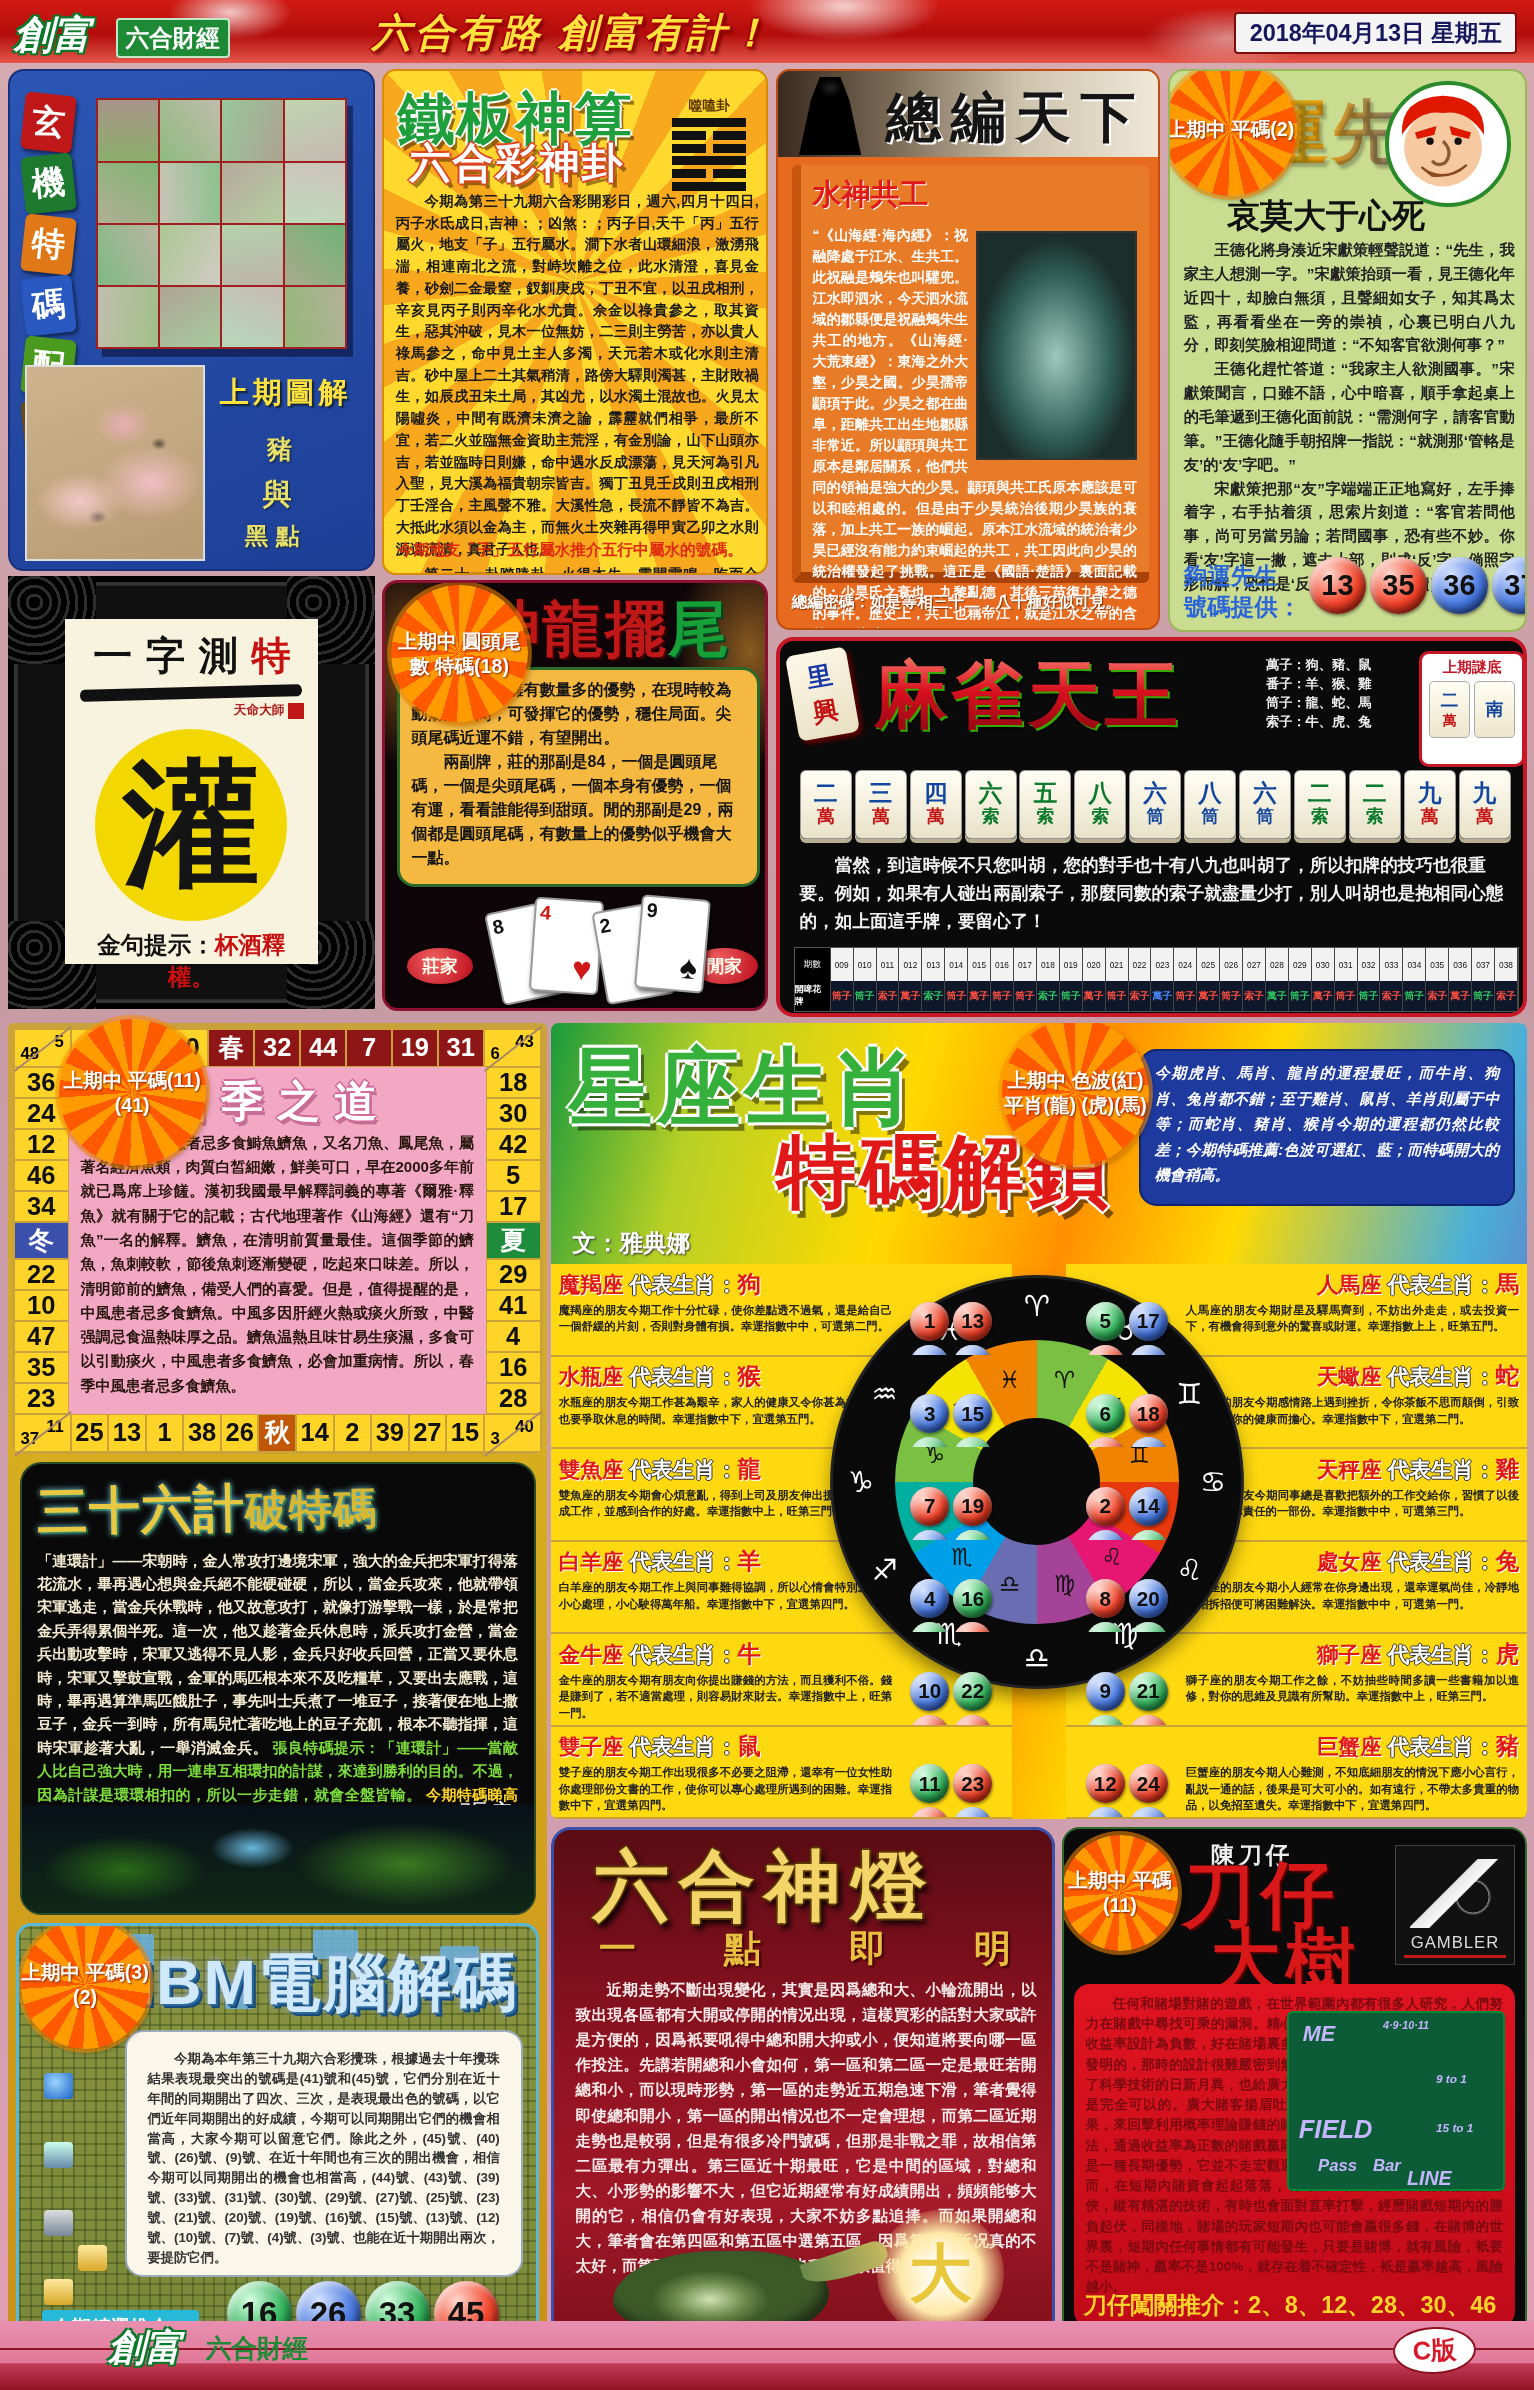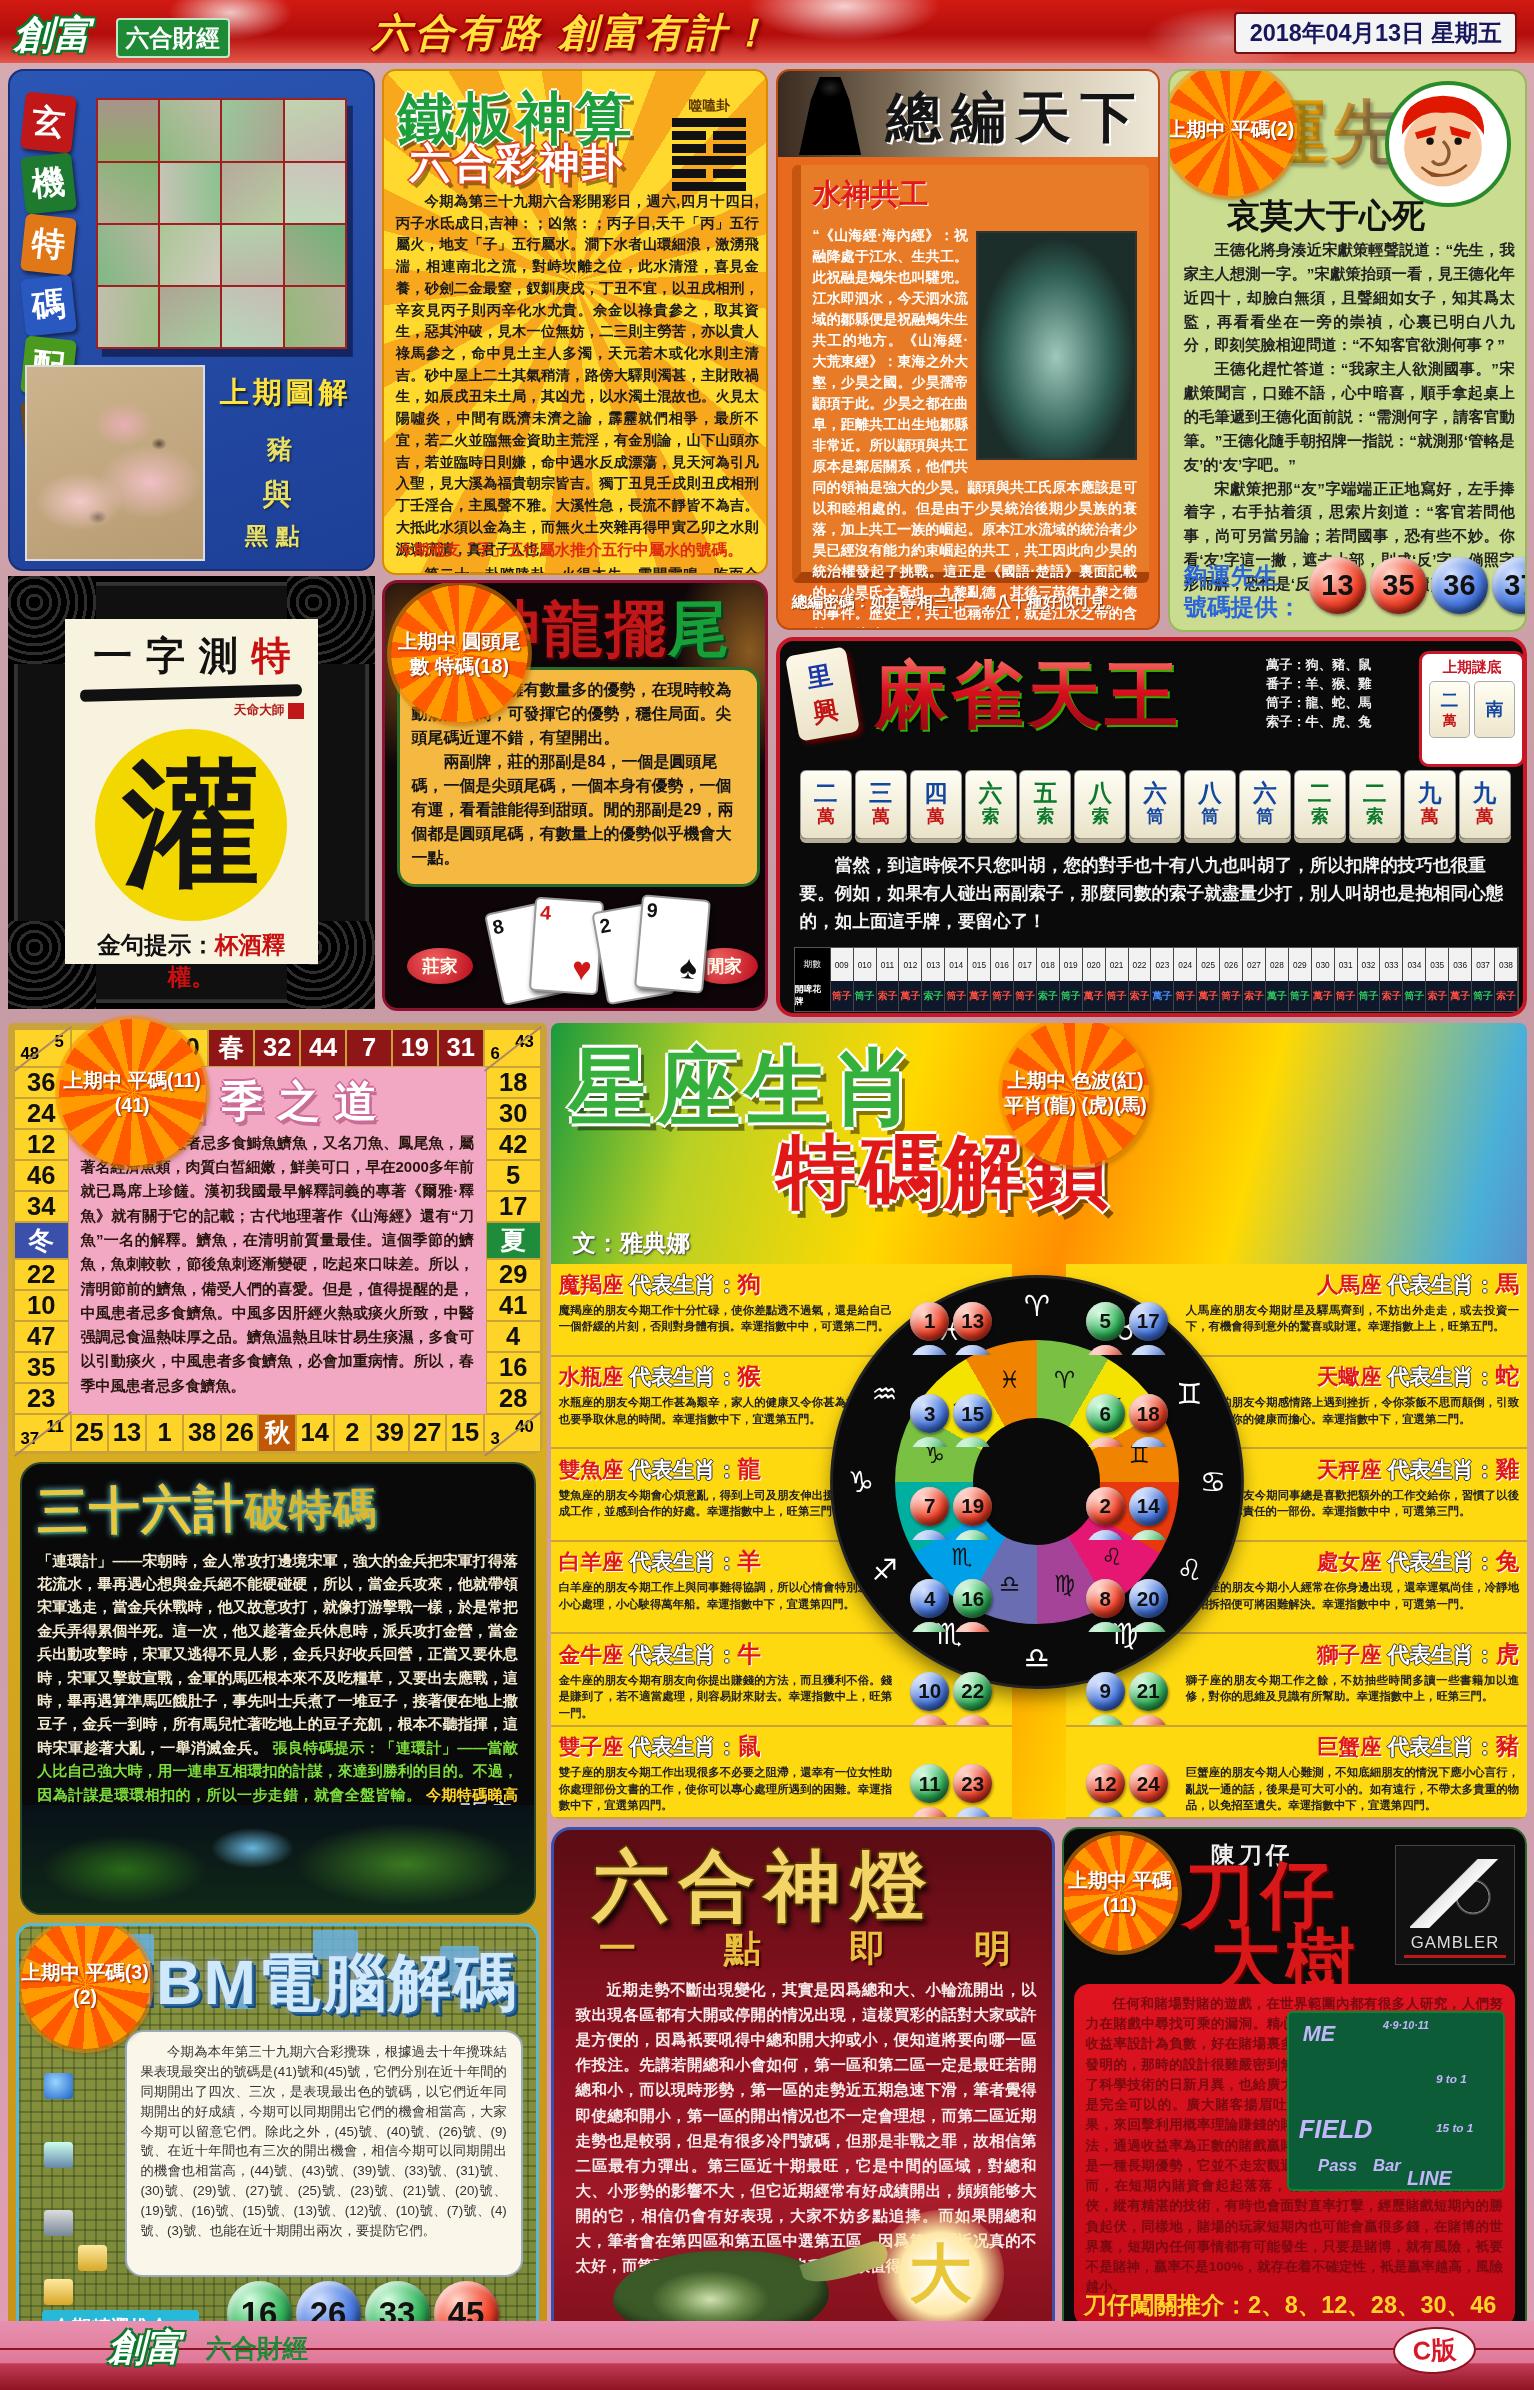--- a/index.html
+++ b/index.html
@@ -179,21 +179,21 @@
   
   #ibm{left:7.8px;top:900px;width:523px;height:441px;border-radius:15.7px;border:3.9px solid #58b8d8;overflow:hidden;background:
     repeating-linear-gradient(0deg,rgba(40,60,20,.35) 0 2px,transparent 2px 10.8px),
     repeating-linear-gradient(90deg,rgba(40,60,20,.35) 0 2px,transparent 2px 10.8px),
     linear-gradient(180deg,#8a9440,#7a8838)}
   .pixel{position:absolute;background:#6ab0e0;opacity:.85;border-radius:2px}
   #ibm-title{left:118px;top:13.7px;font-size:63px;font-weight:900;color:#cfe8fa;letter-spacing:2px;
     text-shadow:2px 2px 0 #2a6aa0,3.9px 3.9px 0 #184a78,0 0 7.8px #9ad}
   .dicon{position:absolute;width:29px;height:25.5px;border-radius:3.9px}
   #ibm-box{left:106px;top:104px;width:398px;height:247px;background:#fbf6ea;border-radius:17.6px;border:2.9px solid #9ab;padding:7.8px 11.8px;box-sizing:border-box}
-  #ibm-box p{margin:2px;font-size:13.3px;line-height:1.5;color:#333;font-weight:normal;text-indent:2em}
+  #ibm-box p{margin:9px;font-size:13.3px;line-height:1.5;color:#333;font-weight:bold;text-indent:2em}
   #ibm-rec{left:23.5px;top:384px;background:#28b8d8;color:#fff;font-size:19.6px;font-weight:900;padding:3.9px 9.8px;border-radius:3.9px}
   #ibm-balls{left:206px;top:353px;display:flex}
   
   #zodiac{left:551px;top:1023px;width:976px;height:796px;border-radius:7.8px;overflow:hidden;
     background:linear-gradient(105deg,#199a3c,#b8d025 14%,#ffd900 32%,#ff9000 48%,#ffd900 62%,#4ab0d8 82%,#7a4ab0 100%)}
   #zo-t1{left:17.6px;top:7.8px;font-size:84px;font-weight:900;letter-spacing:3.9px;color:#35b03a;
     text-shadow:2.9px 0 0 #fff,-2.9px 0 0 #fff,0 2.9px 0 #fff,0 -2.9px 0 #fff,5.9px 6.9px 0 rgba(0,0,0,.45)}
   #zo-t2{left:225px;top:96px;font-size:80px;font-weight:900;letter-spacing:3.9px;color:#e01818;
     text-shadow:2.9px 0 0 #fff,-2.9px 0 0 #fff,0 2.9px 0 #fff,0 -2.9px 0 #fff,5.9px 6.9px 0 rgba(0,0,0,.5)}
   #zo-author{left:21.6px;top:204px;font-size:23.5px;font-weight:bold;color:#fff;text-shadow:1px 1px 2px #333}
@@ -752,20 +752,21 @@
     </div>
   </div>
 
   <div class="panel" id="zodiac">
     <div class="abs" id="zo-t1">星座生肖</div>
     <div class="abs" id="zo-t2">特碼解鎖</div>
     <div class="abs" id="zo-author">文：雅典娜</div>
     <div class="burst" style="left:451px;top:-3.9px;width:147px;height:147px">
         <b>上期中 色波(紅) 平肖(龍) (虎)(馬)</b>
       </div>
+    <div class="abs jtext" id="zo-intro">今期虎肖、馬肖、龍肖的運程最旺，而牛肖、狗肖、兔肖都不錯；至于雞肖、鼠肖、羊肖則屬于中等；而蛇肖、豬肖、猴肖今期的運程都仍然比較差；今期特碼推薦:色波可選紅、藍；而特碼開大的機會稍高。</div>
     <div class="abs" id="zo-grid">
       <div class="zcol L" id="zcol-left">
           <div class="zentry">
             <div class="zhead"><span class="zsign">魔羯座</span> <span class="zlab">代表生肖：</span><span class="zani">狗</span></div>
             <div class="zrow">
               <p class="ztext jtext">魔羯座的朋友今期工作十分忙碌，使你差點透不過氣，還是給自己一個舒緩的片刻，否則對身體有損。幸運指數中中，可選第二門。</p>
               <div class="zballs">
                 <span class="ball r" style="width:39px;height:39px;font-size:20.6px">1</span>
                 <span class="ball r" style="width:39px;height:39px;font-size:20.6px">13</span>
                 <span class="ball b" style="width:39px;height:39px;font-size:20.6px">25</span>

